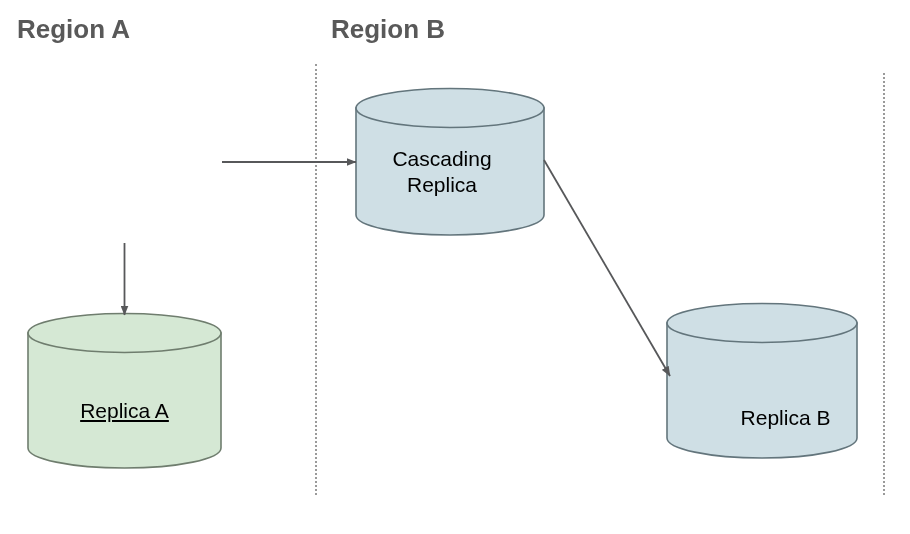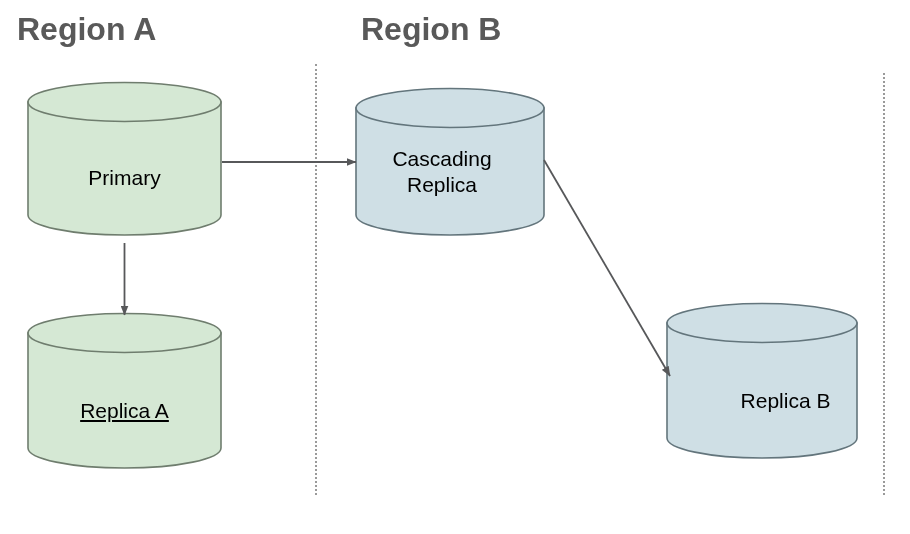--- a/index.html
+++ b/index.html
@@ -14,28 +14,28 @@
     position: relative;
     width: 910px;
     height: 534px;
     background: #ffffff;
     overflow: hidden;
   }
   .region-label {
     position: absolute;
     font-family: "Liberation Sans", sans-serif;
     font-weight: bold;
-    font-size: 32px;
+    font-size: 26px;
     line-height: 30px;
     color: #595959;
     white-space: nowrap;
     letter-spacing: 0px;
   }
   #region-a-label { left: 17px; top: 14px; }
-  #region-b-label { left: 361px; top: 14px; }
+  #region-b-label { left: 331px; top: 14px; }
 
   .divider {
     position: absolute;
     width: 0px;
     border-left: 2px dotted #9a9a9a;
   }
   #divider-1 { left: 315px; top: 64px; height: 431px; }
   #divider-2 { left: 883px; top: 73px; height: 422px; }
 
   .cylinder {
@@ -72,27 +72,20 @@
 <body>
 
 <div id="canvas">
 
   <div class="region-label" id="region-a-label">Region A</div>
   <div class="region-label" id="region-b-label">Region B</div>
 
   <div class="divider" id="divider-1"></div>
   <div class="divider" id="divider-2"></div>
 
-  <div class="cylinder" id="node-primary" style="left:27px; top:82px; width:195px; height:153px;">
-    <svg width="195" height="153" viewBox="0 0 195 153" aria-hidden="true">
-      <path d="M1,20 L1,133 A 96.5,20 0 0 0 194,133 L194,20 Z" fill="#d5e8d4" stroke="#6f7d6e" stroke-width="1.6"></path>
-      <ellipse cx="97.5" cy="20" rx="96.5" ry="19.5" fill="#d5e8d4" stroke="#6f7d6e" stroke-width="1.6"></ellipse>
-    </svg>
-    <div class="cyl-label" style="top:83px;">Primary</div>
-  </div>
 
   <div class="cylinder" id="node-replica-a" style="left:27px; top:313px; width:195px; height:155px;">
     <svg width="195" height="155" viewBox="0 0 195 155" aria-hidden="true">
       <path d="M1,20 L1,135 A 96.5,20 0 0 0 194,135 L194,20 Z" fill="#d5e8d4" stroke="#6f7d6e" stroke-width="1.6"></path>
       <ellipse cx="97.5" cy="20" rx="96.5" ry="19.5" fill="#d5e8d4" stroke="#6f7d6e" stroke-width="1.6"></ellipse>
     </svg>
     <div class="cyl-label" style="top:85px;text-decoration:underline;">Replica A</div>
   </div>
 
   <div class="cylinder" id="node-cascading-replica" style="left:355px; top:88px; width:174px; height:147px;">
@@ -102,21 +95,21 @@
     </svg>
     <div class="cyl-label" style="top:58px;">Cascading
 Replica</div>
   </div>
 
   <div class="cylinder" id="node-replica-b" style="left:666px; top:303px; width:192px; height:155px;">
     <svg width="192" height="155" viewBox="0 0 192 155" aria-hidden="true">
       <path d="M1,20 L1,135 A 95,20 0 0 0 191,135 L191,20 Z" fill="#cfdfe5" stroke="#63757c" stroke-width="1.6"></path>
       <ellipse cx="96" cy="20" rx="95" ry="19.5" fill="#cfdfe5" stroke="#63757c" stroke-width="1.6"></ellipse>
     </svg>
-    <div class="cyl-label" style="top:85px;padding-left:47px;">Replica B</div>
+    <div class="cyl-label" style="top:102px;padding-left:47px;">Replica B</div>
   </div>
 
   <svg class="edge">
     <defs>
       <marker id="arrowhead" markerWidth="10" markerHeight="8" refX="9.5" refY="4" orient="auto" markerUnits="userSpaceOnUse">
         <path d="M0,0 L10,4 L0,8 z" fill="#57585a"></path>
       </marker>
     </defs>
     <line x1="222" y1="162" x2="356" y2="162" stroke="#57585a" stroke-width="1.8" marker-end="url(#arrowhead)"></line>
     <line x1="124.5" y1="243" x2="124.5" y2="315" stroke="#57585a" stroke-width="1.8" marker-end="url(#arrowhead)"></line>

